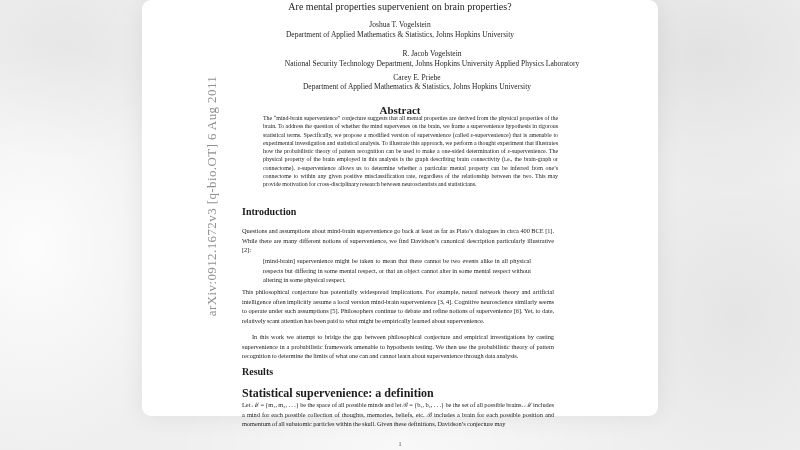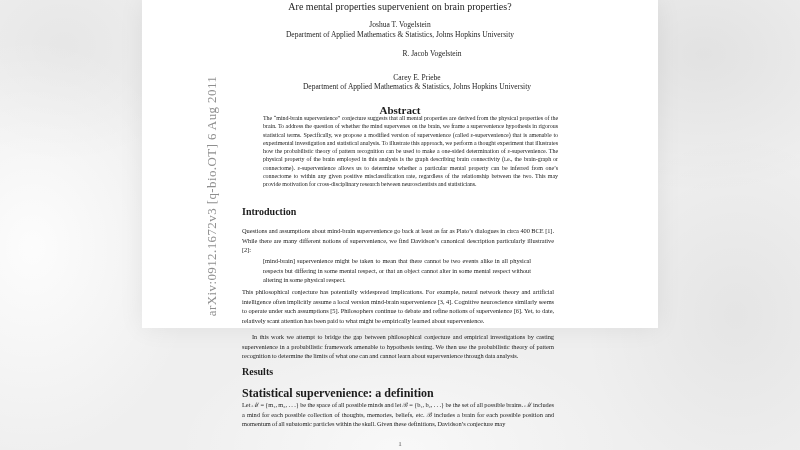--- a/index.html
+++ b/index.html
@@ -8,23 +8,24 @@
     font-family:"Liberation Serif", serif; color:#1c1c1c;
     background-color:#efefef;
     background-image:
       radial-gradient(ellipse 260px 200px at 88% 12%, rgba(0,0,0,0.055), transparent 70%),
       radial-gradient(ellipse 220px 260px at 92% 70%, rgba(0,0,0,0.045), transparent 70%),
       radial-gradient(ellipse 200px 170px at 8% 10%, rgba(0,0,0,0.035), transparent 70%),
       radial-gradient(ellipse 240px 300px at 4% 55%, rgba(255,255,255,0.85), transparent 70%),
       radial-gradient(ellipse 300px 160px at 50% 100%, rgba(255,255,255,0.6), transparent 75%);
   }
   .page {
-    position:absolute; left:142px; top:0; width:516px; height:328px;
+    position:absolute; left:142px; top:0; width:516px; height:416px;
     background:#ffffff;
     box-shadow:0 0 24px rgba(0,0,0,0.07);
+    border-radius:9px;
   }
   .page * { position:absolute; }
   .watermark {
     position:absolute; left:212px; top:196px;
     transform:translate(-50%,-50%) rotate(-90deg);
     font-size:13px; letter-spacing:0.4px; color:#8f8f8f;
     white-space:nowrap; z-index:5;
   }
   .title { top:0px; left:0; width:100%; text-align:center; font-size:10px; line-height:13px; }
   .author-block { left:0; width:100%; text-align:center; font-size:7.5px; line-height:9.8px; }
@@ -63,20 +64,21 @@
 
 <div class="page">
   <div class="title">Are mental properties supervenient on brain properties?</div>
 
   <div class="author-block a1">
     <span class="nm">Joshua T. Vogelstein</span>
     <span class="aff">Department of Applied Mathematics &amp; Statistics, Johns Hopkins University</span>
   </div>
   <div class="author-block a2">
     <span class="nm">R. Jacob Vogelstein</span>
+    <span class="aff">National Security Technology Department, Johns Hopkins University Applied Physics Laboratory</span>
   </div>
   <div class="author-block a3">
     <span class="nm">Carey E. Priebe</span>
     <span class="aff">Department of Applied Mathematics &amp; Statistics, Johns Hopkins University</span>
   </div>
 
   <div class="abs-head">Abstract</div>
   <div class="abs-text">The “mind-brain supervenience” conjecture suggests that all mental properties are derived from the physical properties of the brain. To address the question of whether the mind supervenes on the brain, we frame a supervenience hypothesis in rigorous statistical terms. Specifically, we propose a modified version of supervenience (called ε-supervenience) that is amenable to experimental investigation and statistical analysis. To illustrate this approach, we perform a thought experiment that illustrates how the probabilistic theory of pattern recognition can be used to make a one-sided determination of ε-supervenience. The physical property of the brain employed in this analysis is the graph describing brain connectivity (i.e., the brain-graph or connectome). ε-supervenience allows us to determine whether a particular mental property can be inferred from one’s connectome to within any given positive misclassification rate, regardless of the relationship between the two. This may provide motivation for cross-disciplinary research between neuroscientists and statisticians.</div>
 
   <div class="h1 h-intro">Introduction</div>

